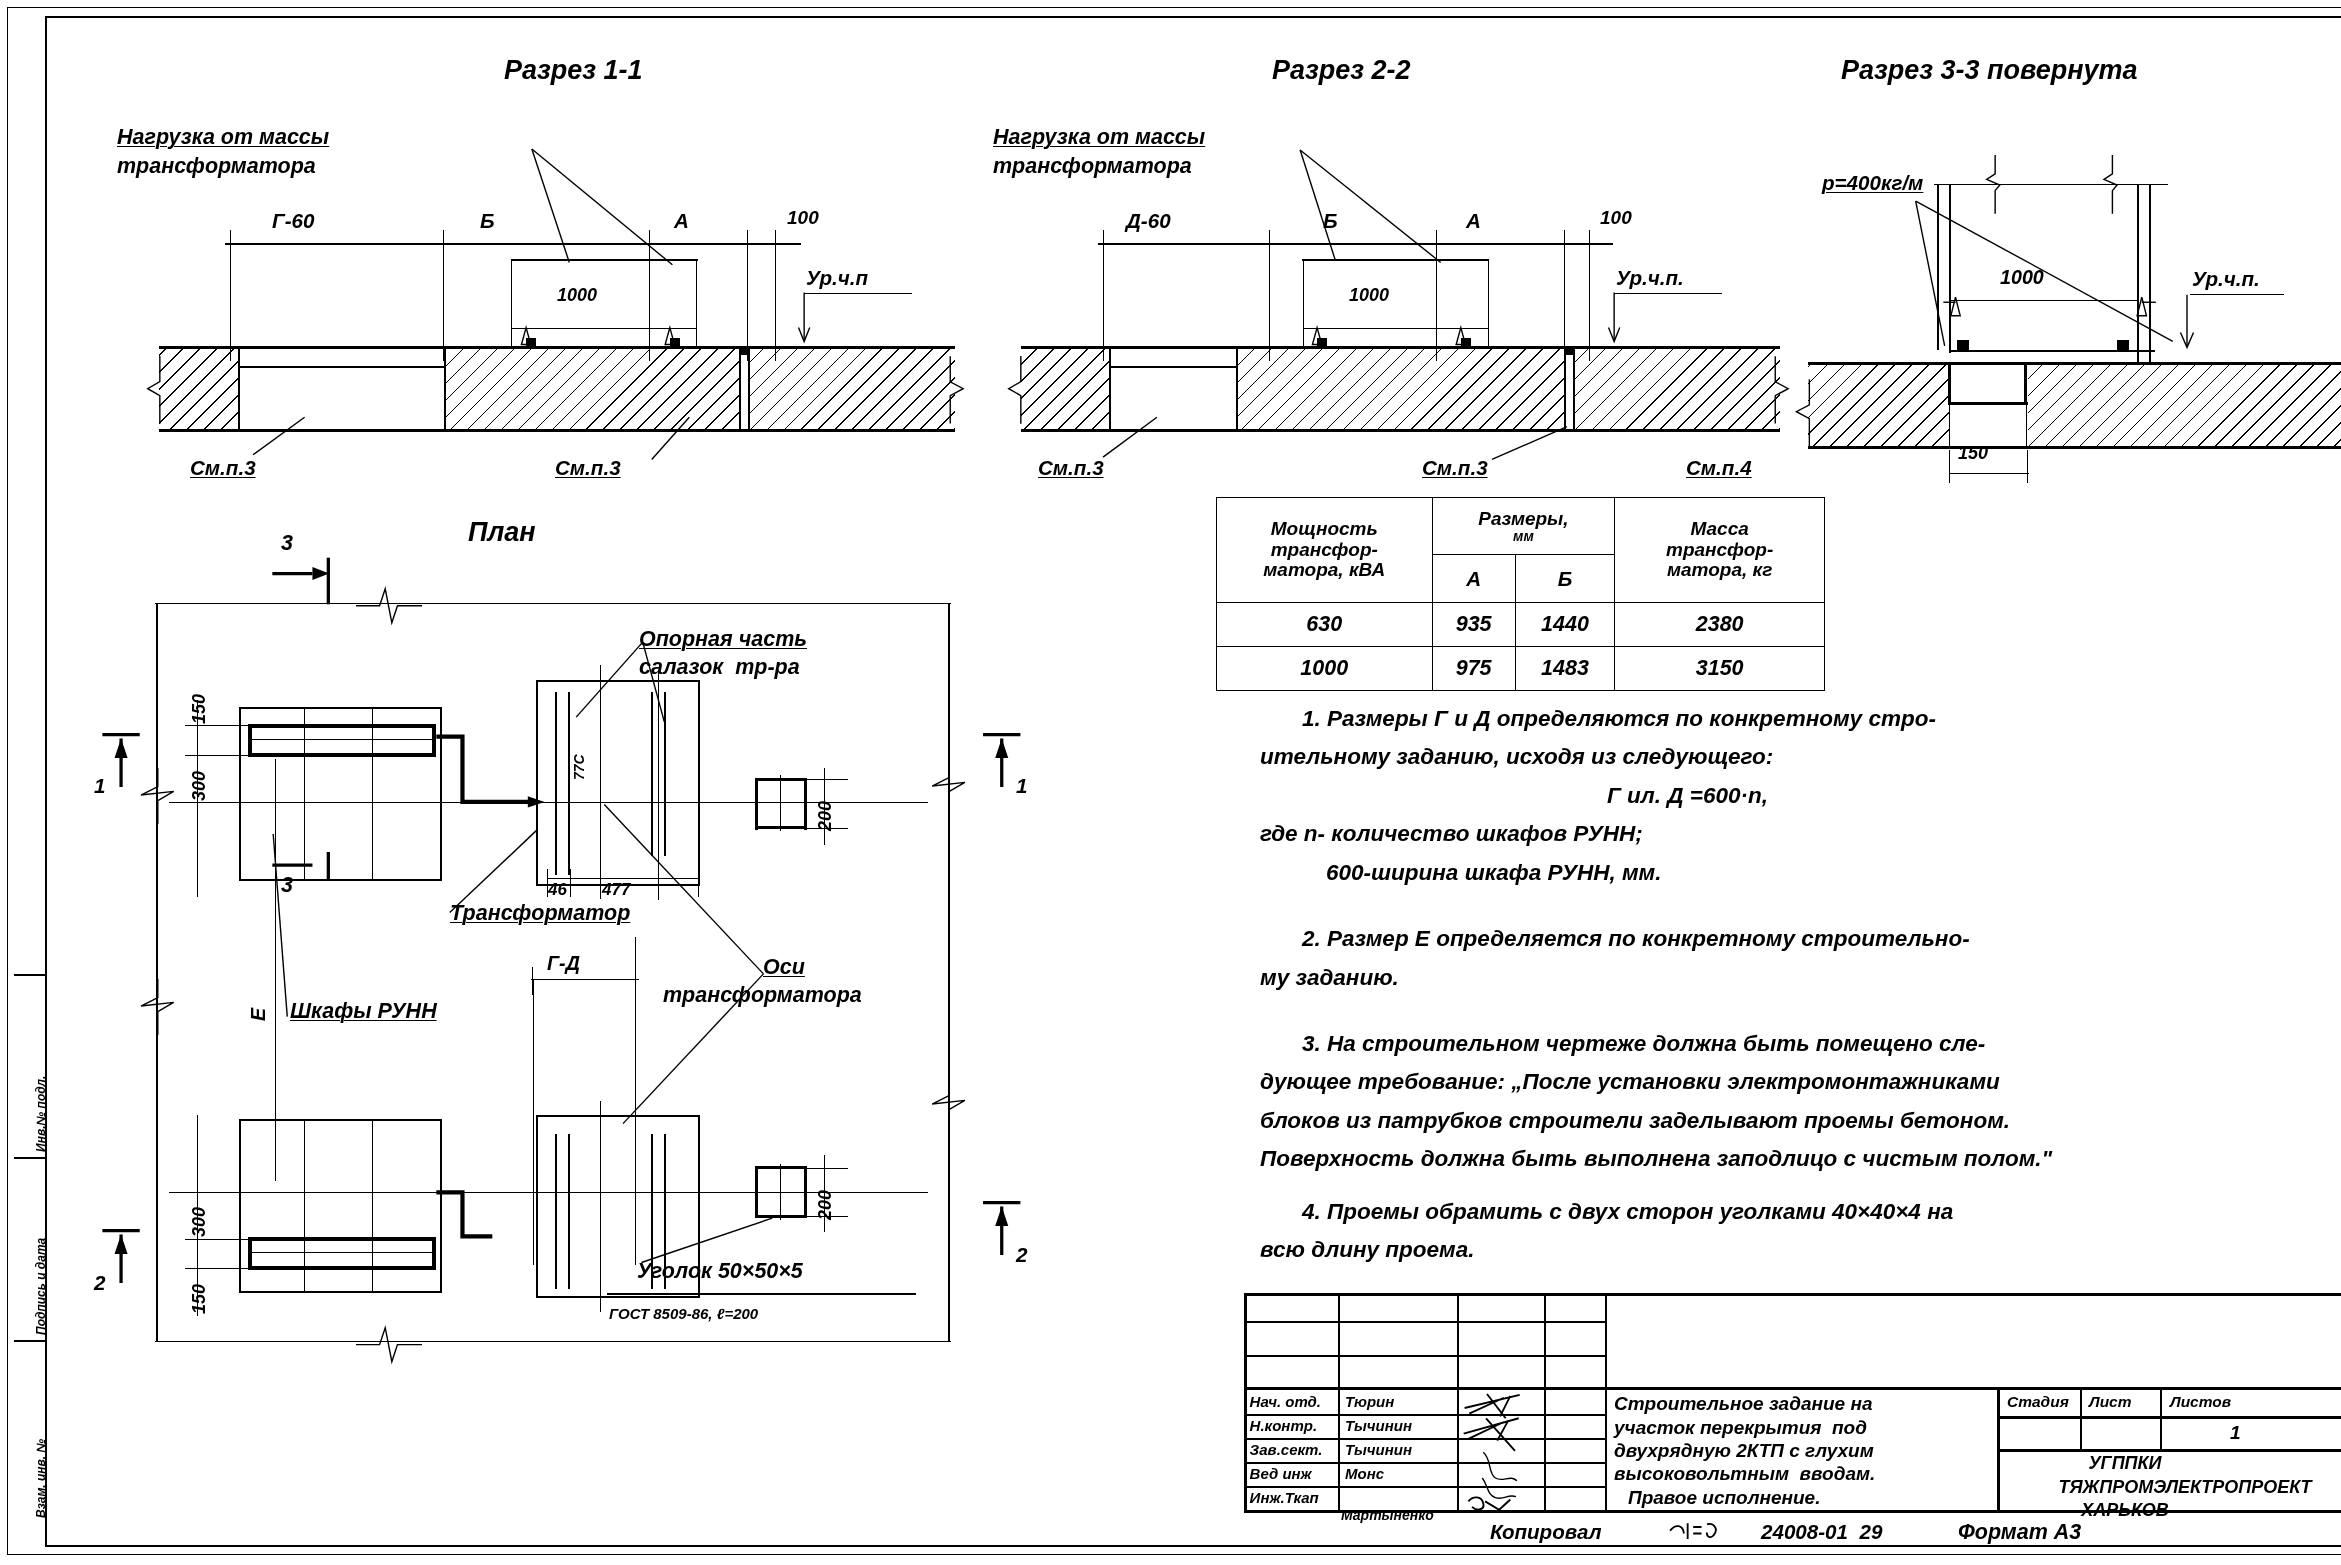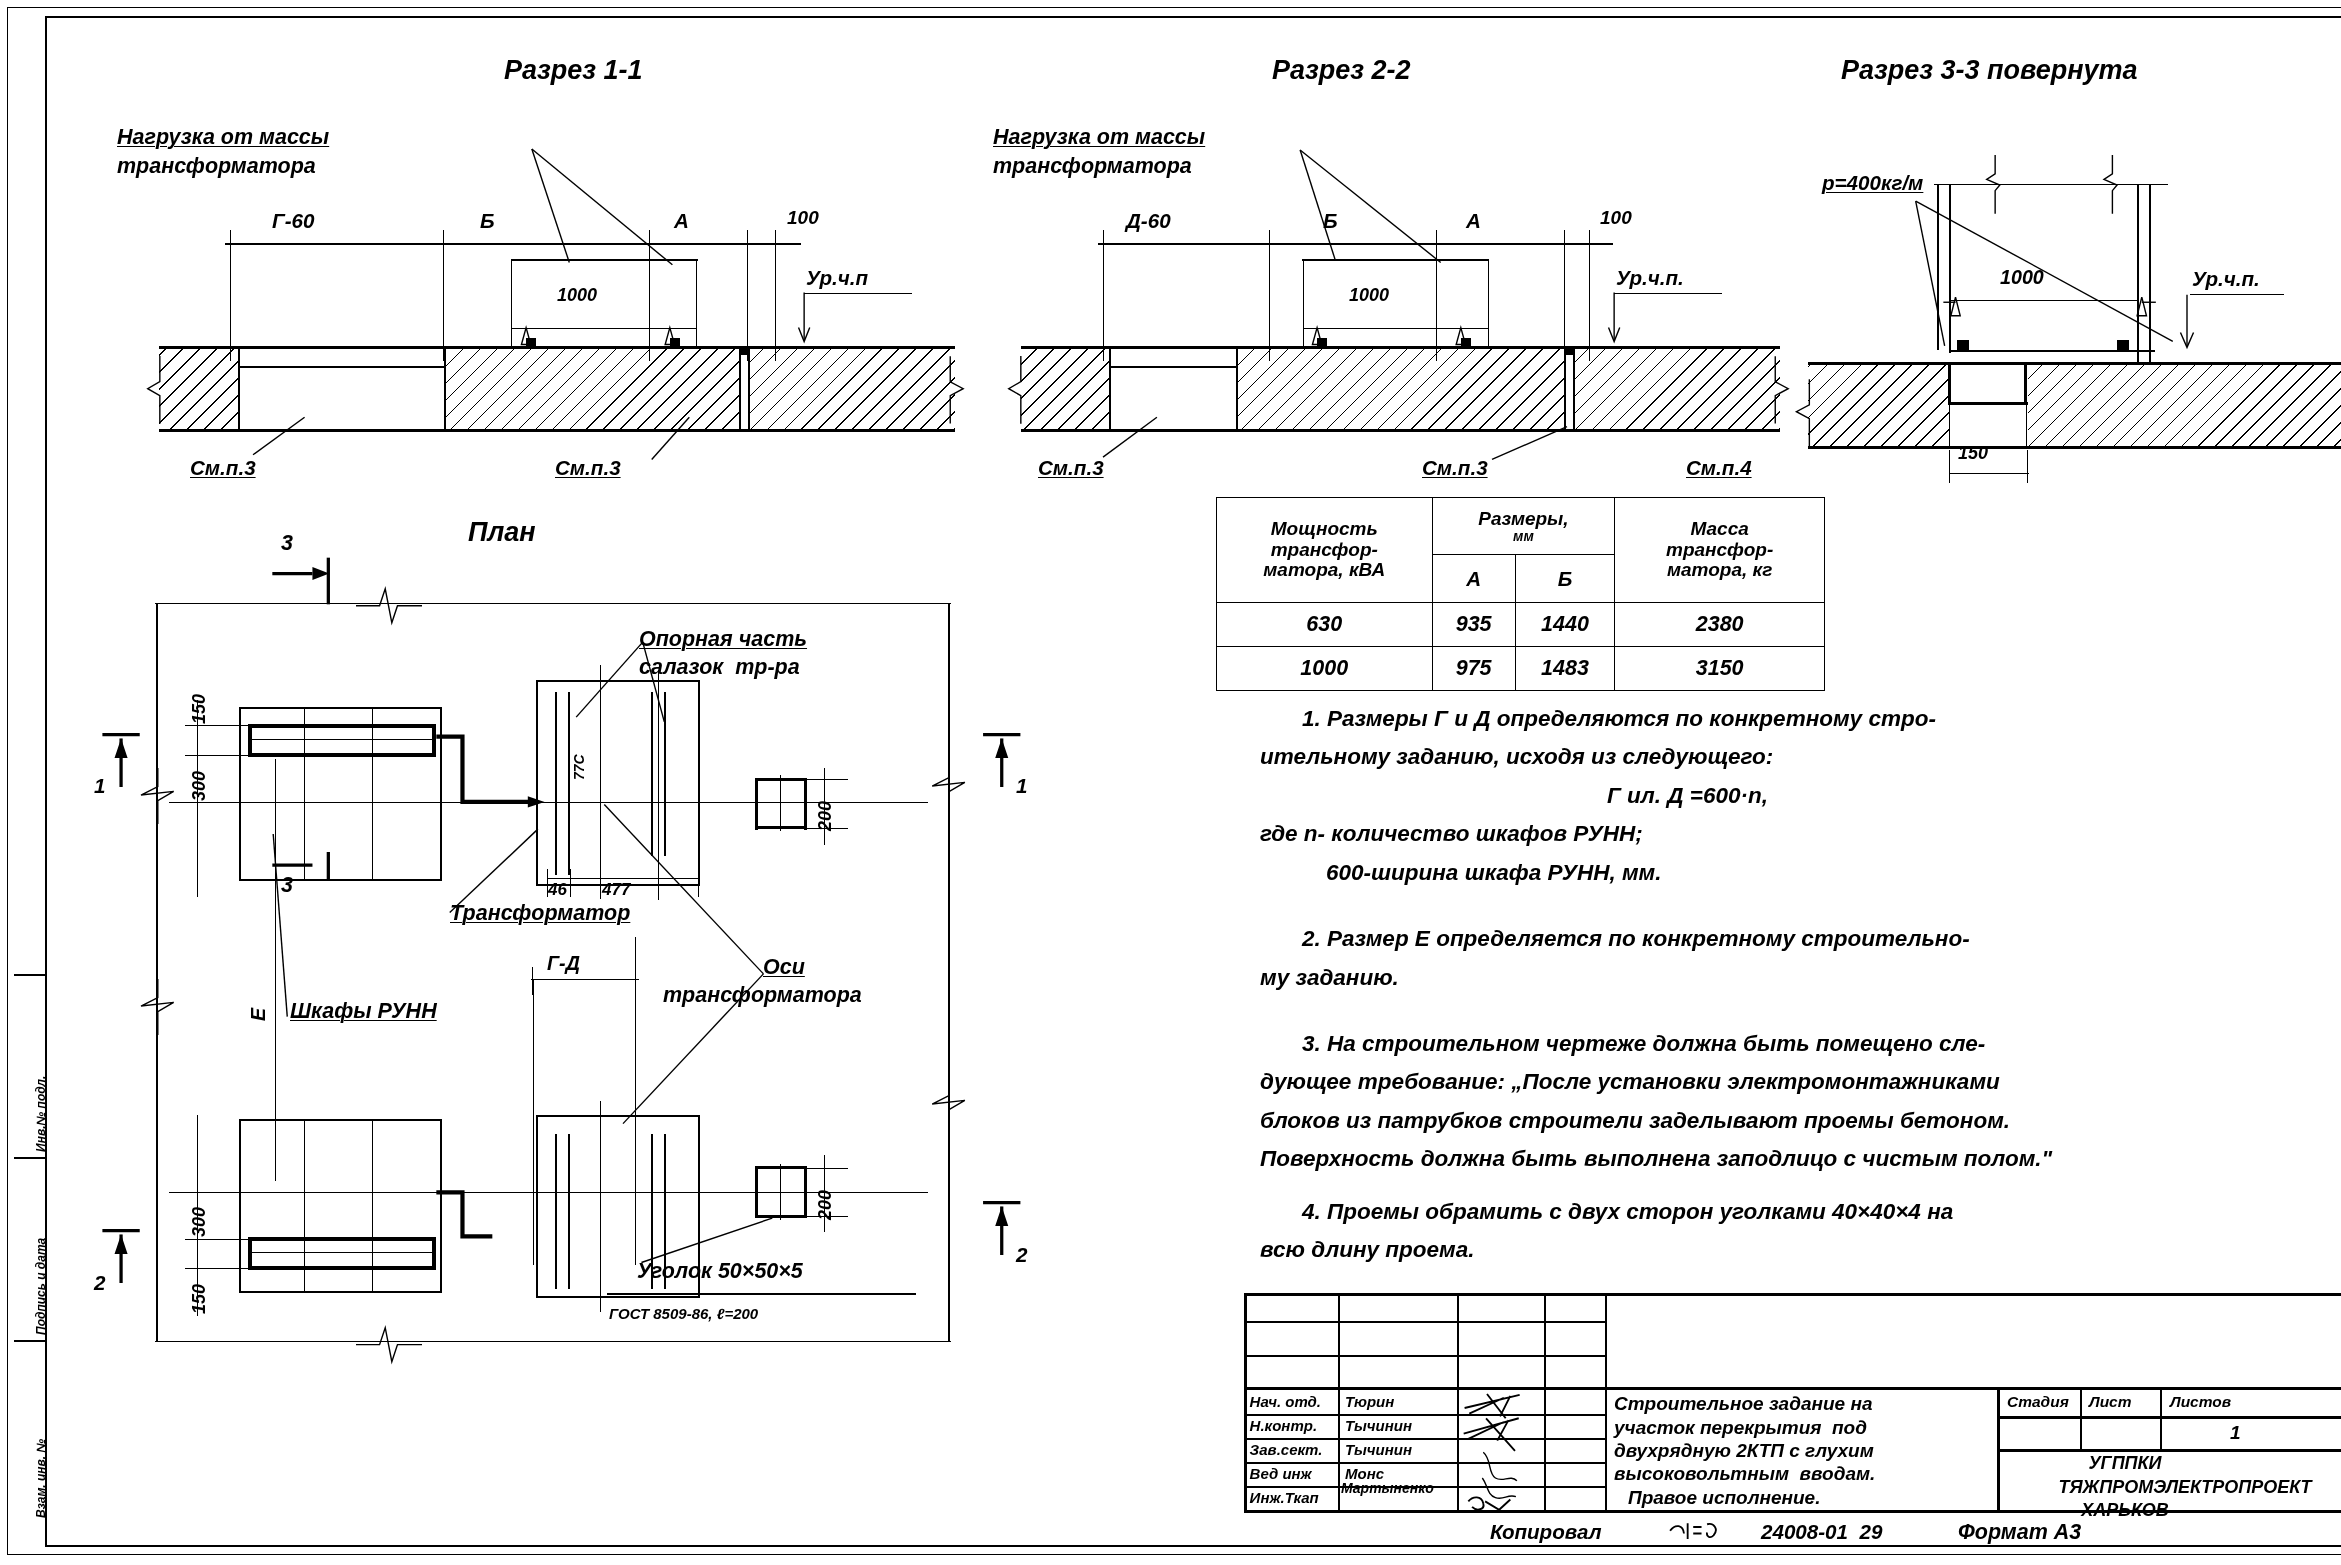--- a/index.html
+++ b/index.html
@@ -548,21 +548,21 @@
 
     <div class="txt" style="left:5.6px;top:101px;font-size:15px;">Нач. отд.</div>
     <div class="txt" style="left:101px;top:101px;font-size:15px;">Тюрин</div>
     <div class="txt" style="left:5.6px;top:125px;font-size:15px;">Н.контр.</div>
     <div class="txt" style="left:101px;top:125px;font-size:15px;">Тычинин</div>
     <div class="txt" style="left:5.6px;top:149px;font-size:15px;">Зав.сект.</div>
     <div class="txt" style="left:101px;top:149px;font-size:15px;">Тычинин</div>
     <div class="txt" style="left:5.6px;top:173px;font-size:15px;">Вед инж</div>
     <div class="txt" style="left:101px;top:173px;font-size:15px;">Монс</div>
     <div class="txt" style="left:5.6px;top:197px;font-size:15px;">Инж.Ткап</div>
-    <div class="txt" style="left:97px;top:188px;font-size:14px;">Мартыненко</div>
+    <div class="txt" style="left:97px;top:215px;font-size:14px;">Мартыненко</div>
 
     <svg style="left:215px;top:96px;width:84px;height:122px;" viewBox="0 0 180 260" width="84" height="122">
       <path class="stroke" stroke-width="4" d="M 12 40 L 130 12 M 22 52 L 96 18 M 60 10 L 100 62 M 110 14 L 88 58"></path>
       <path class="stroke" stroke-width="4" d="M 10 95 L 128 62 M 20 106 L 96 70 M 58 62 L 120 132 M 106 66 L 82 110"></path>
       <path class="stroke" stroke-width="3" d="M 52 135 C 70 150 62 180 78 190 C 94 200 110 182 124 196"></path>
       <path class="stroke" stroke-width="3" d="M 50 190 C 62 206 60 226 78 232 C 96 238 104 224 122 230"></path>
       <path class="stroke" stroke-width="4" d="M 20 240 C 30 228 48 228 52 244 C 56 258 38 262 28 252 M 56 240 L 86 258 L 110 236"></path>
     </svg>
 
     <div class="ln vl-b" style="left:753px;top:97px;width:3.3px;height:120px;"></div>

